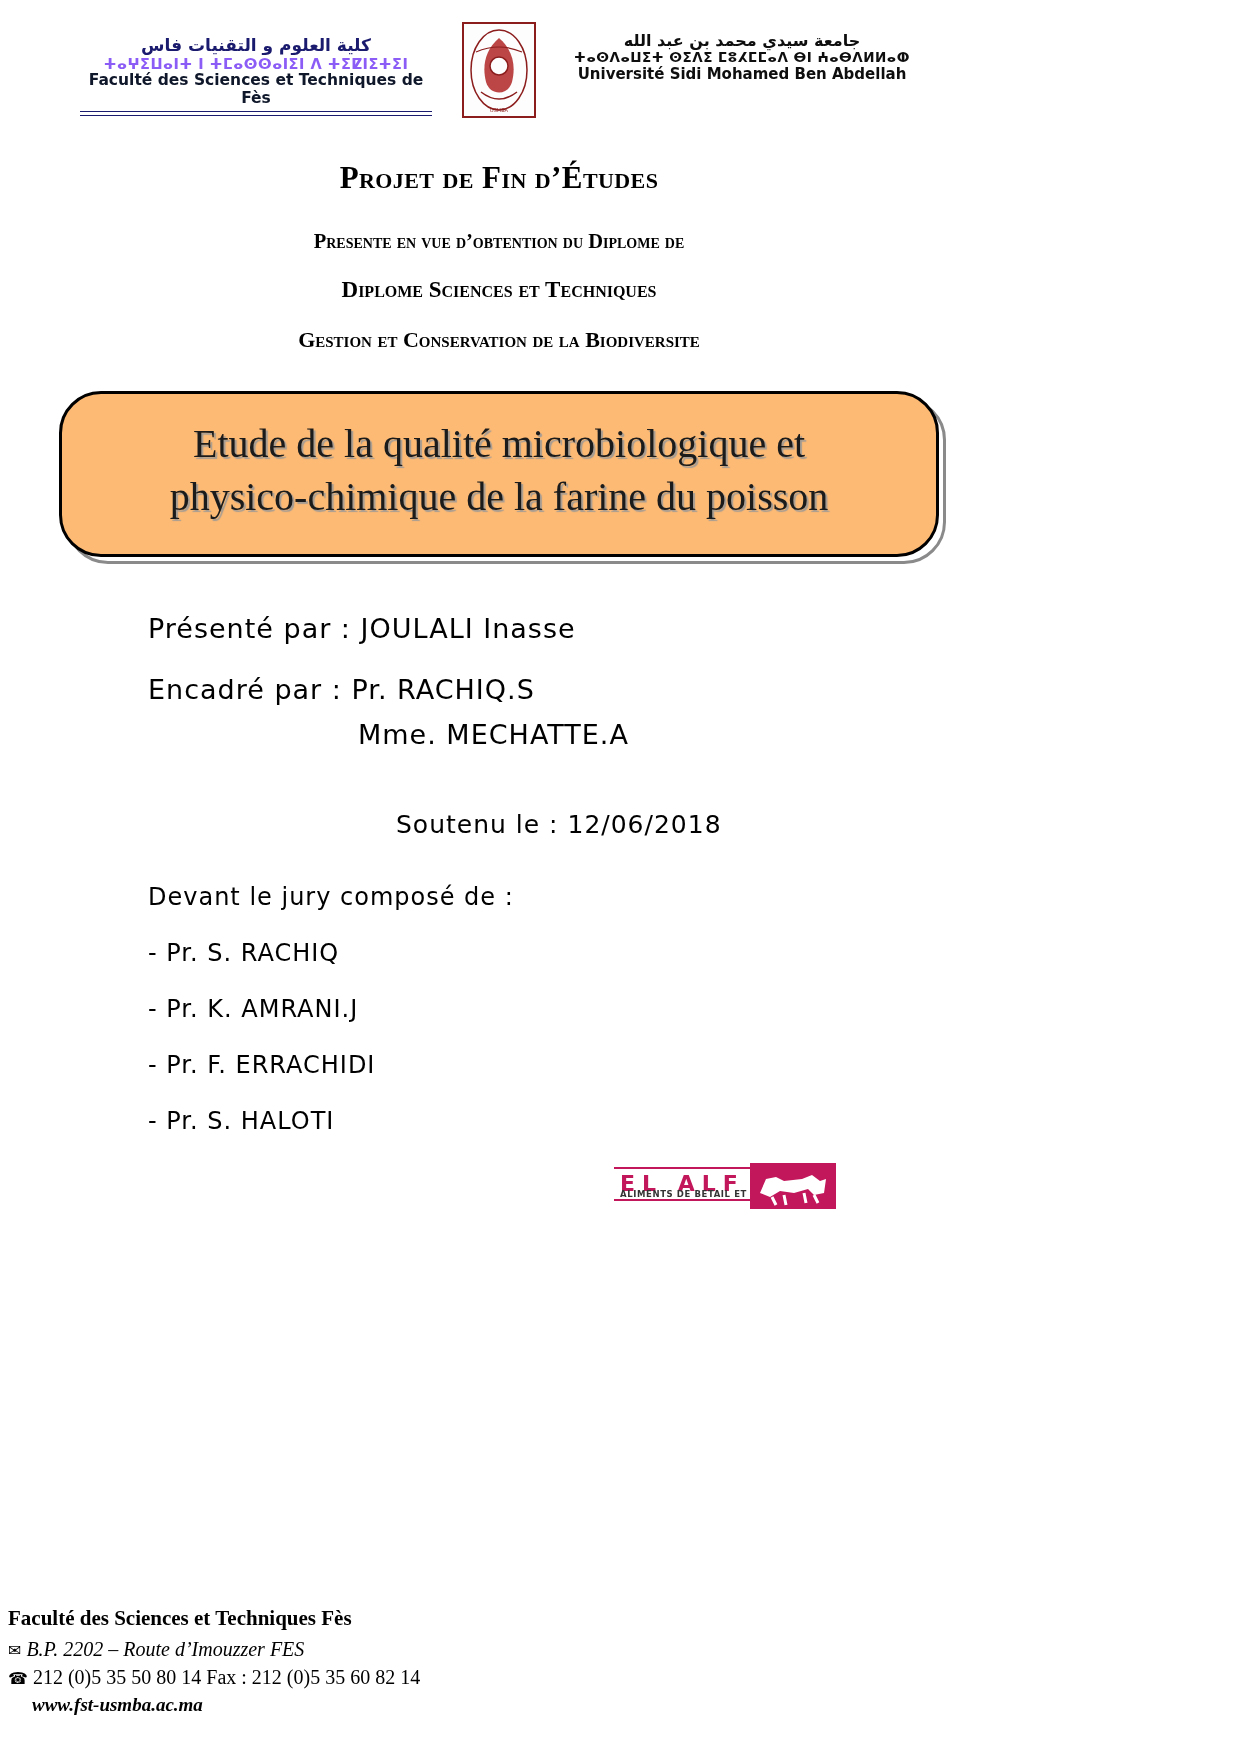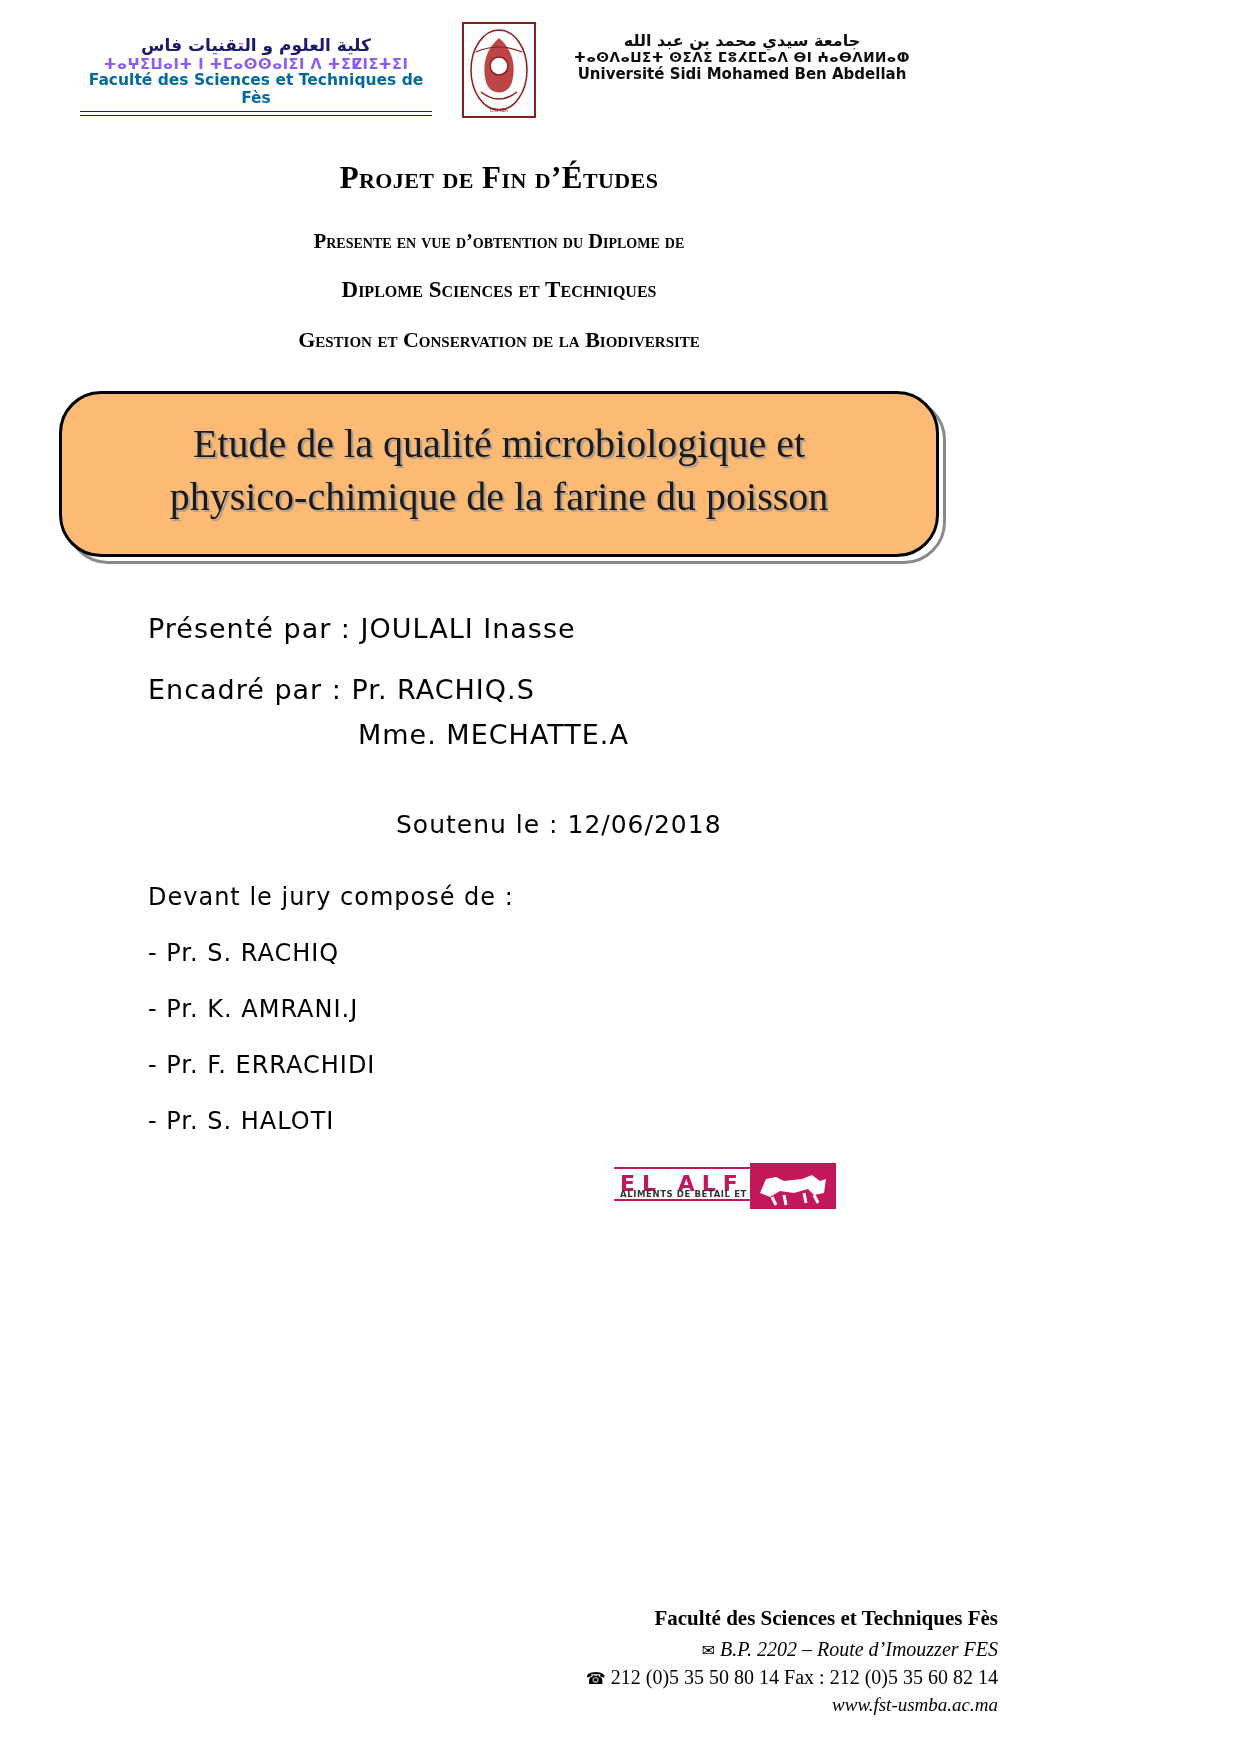--- a/index.html
+++ b/index.html
@@ -56,21 +56,21 @@
     font-family: "DejaVu Sans", sans-serif;
     font-size: 14.5px;
     font-weight: bold;
     color: #8b5cf6;
     letter-spacing: 0.5px;
   }
   .fr-line {
     font-family: "DejaVu Sans", sans-serif;
     font-size: 15.5px;
     font-weight: bold;
-    color: #0369a1;
+    color: #0f172a;
   }
   .logo-left .rule {
     margin-top: 3px;
     height: 3px;
     border-top: 1px solid #1a1a6e;
     border-bottom: 1px solid #1a1a6e;
     width: 100%;
   }
   .logo-right .ar-line { font-size: 16px; color: #0e0e0e; }
   .logo-right .tifi-line { font-size: 13.5px; color: #0e0e0e; }
@@ -247,43 +247,43 @@
     font-style: italic;
     font-weight: bold;
     font-size: 23px;
     letter-spacing: 1px;
   }
 
   
   .footer {
     position: absolute;
     bottom: 38px;
-    left: 0;
+    left: 8px;
     width: 100%;
-    text-align: right;
+    text-align: left;
     font-family: "Liberation Serif", serif;
   }
   .footer .f1 {
     font-size: 21px;
     font-weight: bold;
     margin-bottom: 7px;
   }
   .footer .f2 {
     font-size: 20px;
     font-style: italic;
     margin-bottom: 5px;
   }
   .footer .f3 {
     font-size: 20px;
     margin-bottom: 5px;
   }
   .footer .f4 {
     font-size: 19px;
     font-style: italic;
-    font-weight: normal;
+    font-weight: bold;
     padding-left: 24px;
   }
   .glyph {
     font-family: "DejaVu Sans", sans-serif;
     font-size: 16px;
   }
 </style>
 </head>
 <body>
 

